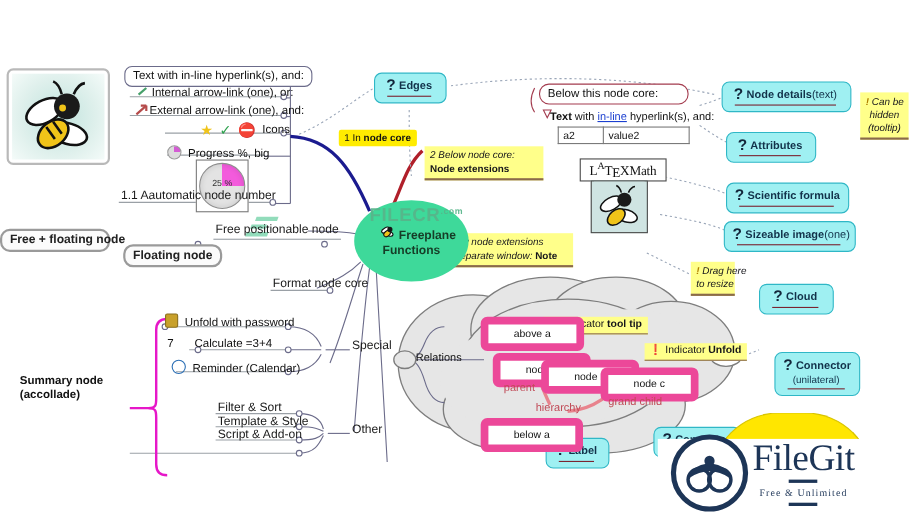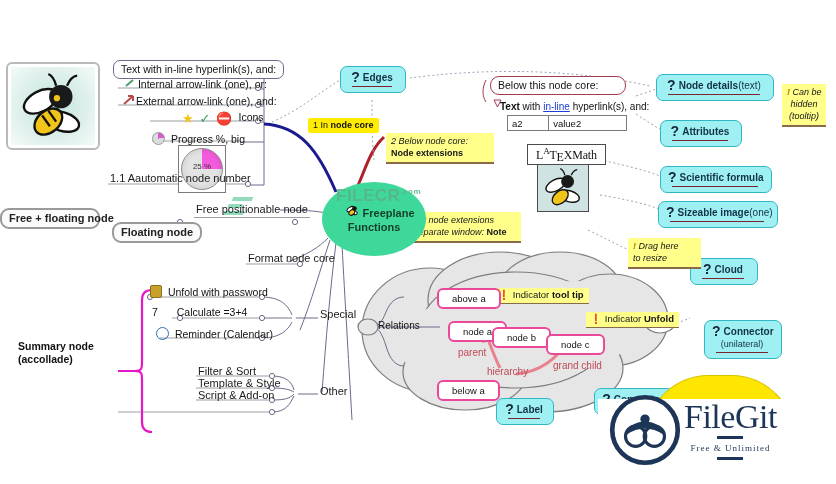--- a/index.html
+++ b/index.html
@@ -14,21 +14,21 @@
   .plain{font-size:11px;color:#1a1a1a;padding:0 2px 1px 2px;
          border-bottom:1px solid #9aa0a6;line-height:13px;}
   .plain.nb{border-bottom:none;}
 
   
   .bubble{border:1px solid #6b6b8a;border-radius:7px;background:#ffffff;
           font-size:10.5px;color:#111;padding:2px 7px;line-height:13px;}
   .bubble.grey{border:2px solid #9a9a9a;background:#fbfbfb;border-radius:9px;
                font-weight:bold;font-size:11px;color:#222;}
   .bubble.red{border:1px solid #a33b4e;border-radius:9px;font-size:10.5px;}
-  .bubble.small{border:2px solid #ec4899;border-radius:6px;background:#fff;font-size:9.5px;padding:2px 13px;}
+  .bubble.small{border:7px solid #ec4899;border-radius:6px;background:#fff;font-size:9.5px;padding:2px 23px;}
 
   
   .cyan{background:#9ff0f2;border:1px solid #2fb7c6;border-radius:7px;
         color:#12324a;font-size:10px;font-weight:bold;padding:4px 9px 5px 7px;
         line-height:12px;text-align:center;}
   .cyan .qm{color:#13263a;font-size:14px;font-weight:bold;vertical-align:-1px;margin-right:3px;}
   .cyan .ul{display:block;height:0;border-bottom:1.4px solid #7a2430;margin:2px 4px 0 4px;}
   .cyan .sub{font-weight:normal;font-size:9px;display:block;}
 
   
@@ -455,21 +455,21 @@
     <span class="qm">?</span><span>Label</span>
     <span class="ul"></span>
   </div>
 
   <div class="nd ylw" style="left:782px;top:84px;width:44px;text-align:center;">
     <div><span class="bang" style="color:#b08000;font-weight:bold;">!</span> <span>Can be</span></div>
     <div>hidden</div>
     <div style="font-weight:normal;">(tooltip)</div>
   </div>
 
-  <div class="nd ylw" style="left:628px;top:238px;width:73px;">
+  <div class="nd ylw" style="left:628px;top:238px;width:40px;">
     <div><span class="bang" style="color:#b08000;font-weight:bold;">!</span> <span>Drag here</span></div>
     <div>to resize</div>
   </div>
 
   <div class="nd ylw ind" style="left:494px;top:288px;">
     <span class="bang">❗</span><span>Indicator </span><b>tool tip</b>
   </div>
 
   <div class="nd ylw ind" style="left:586px;top:312px;">
     <span class="bang">❗</span><span>Indicator </span><b>Unfold</b>

